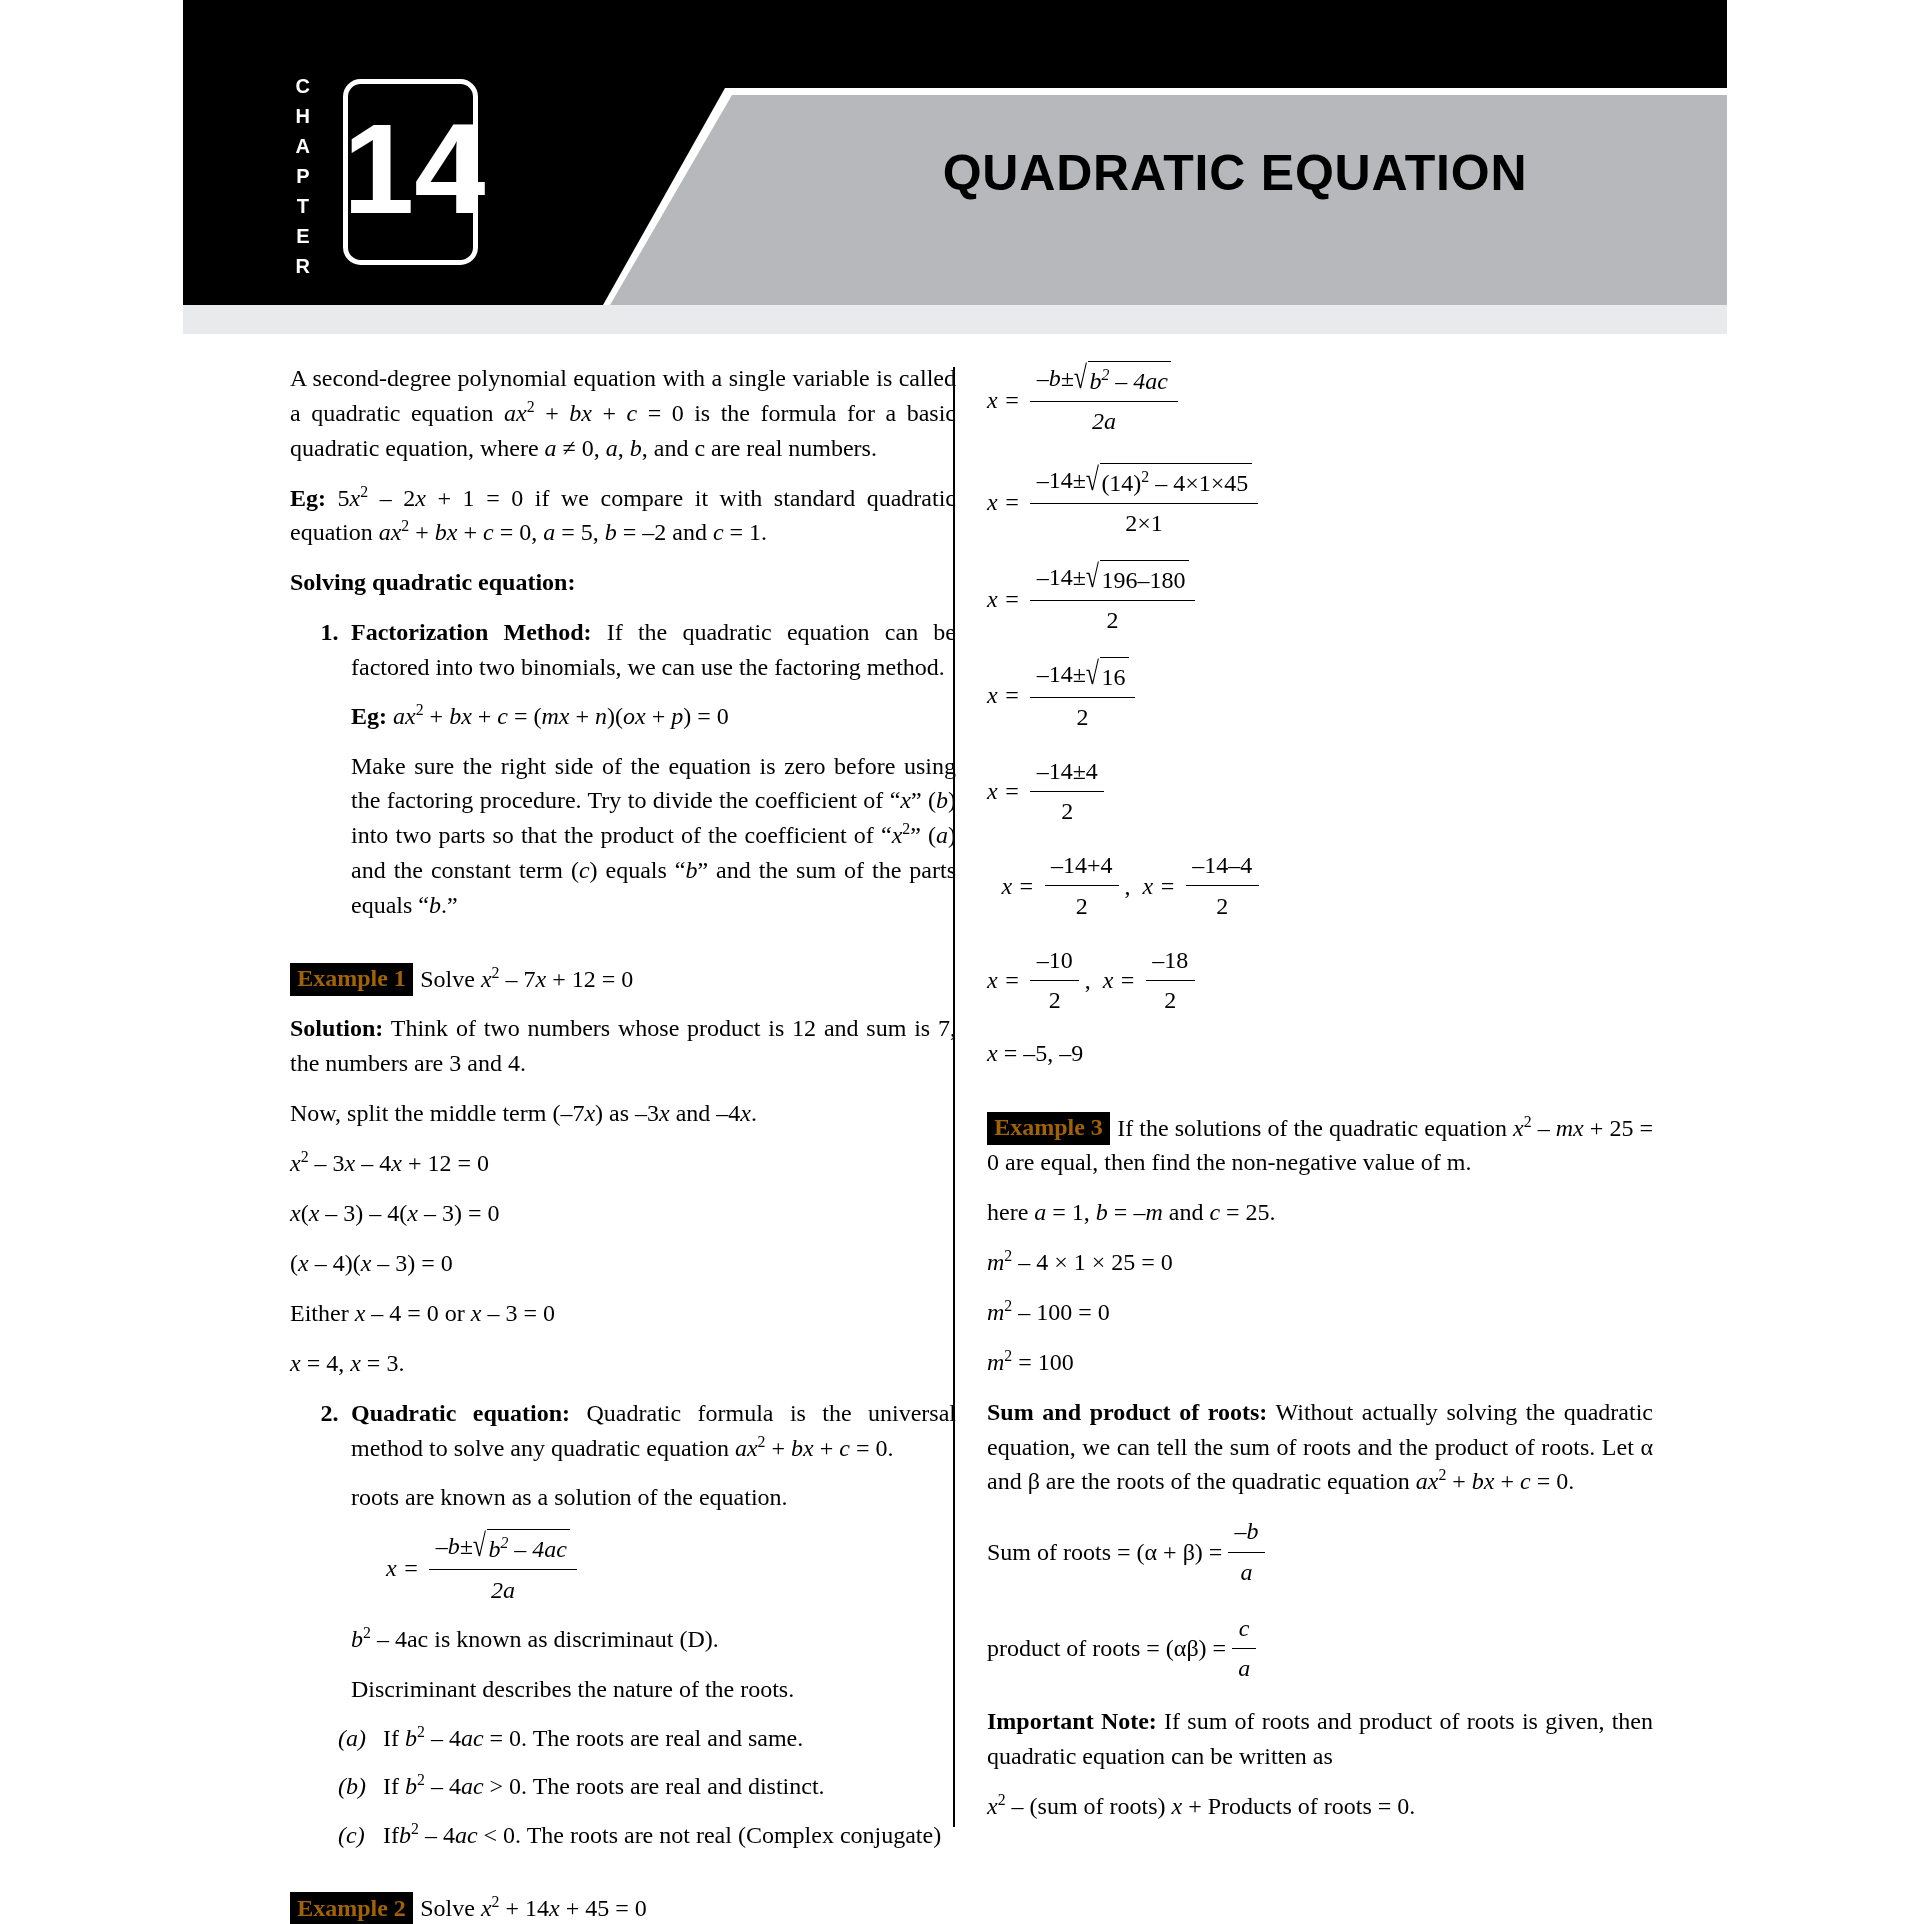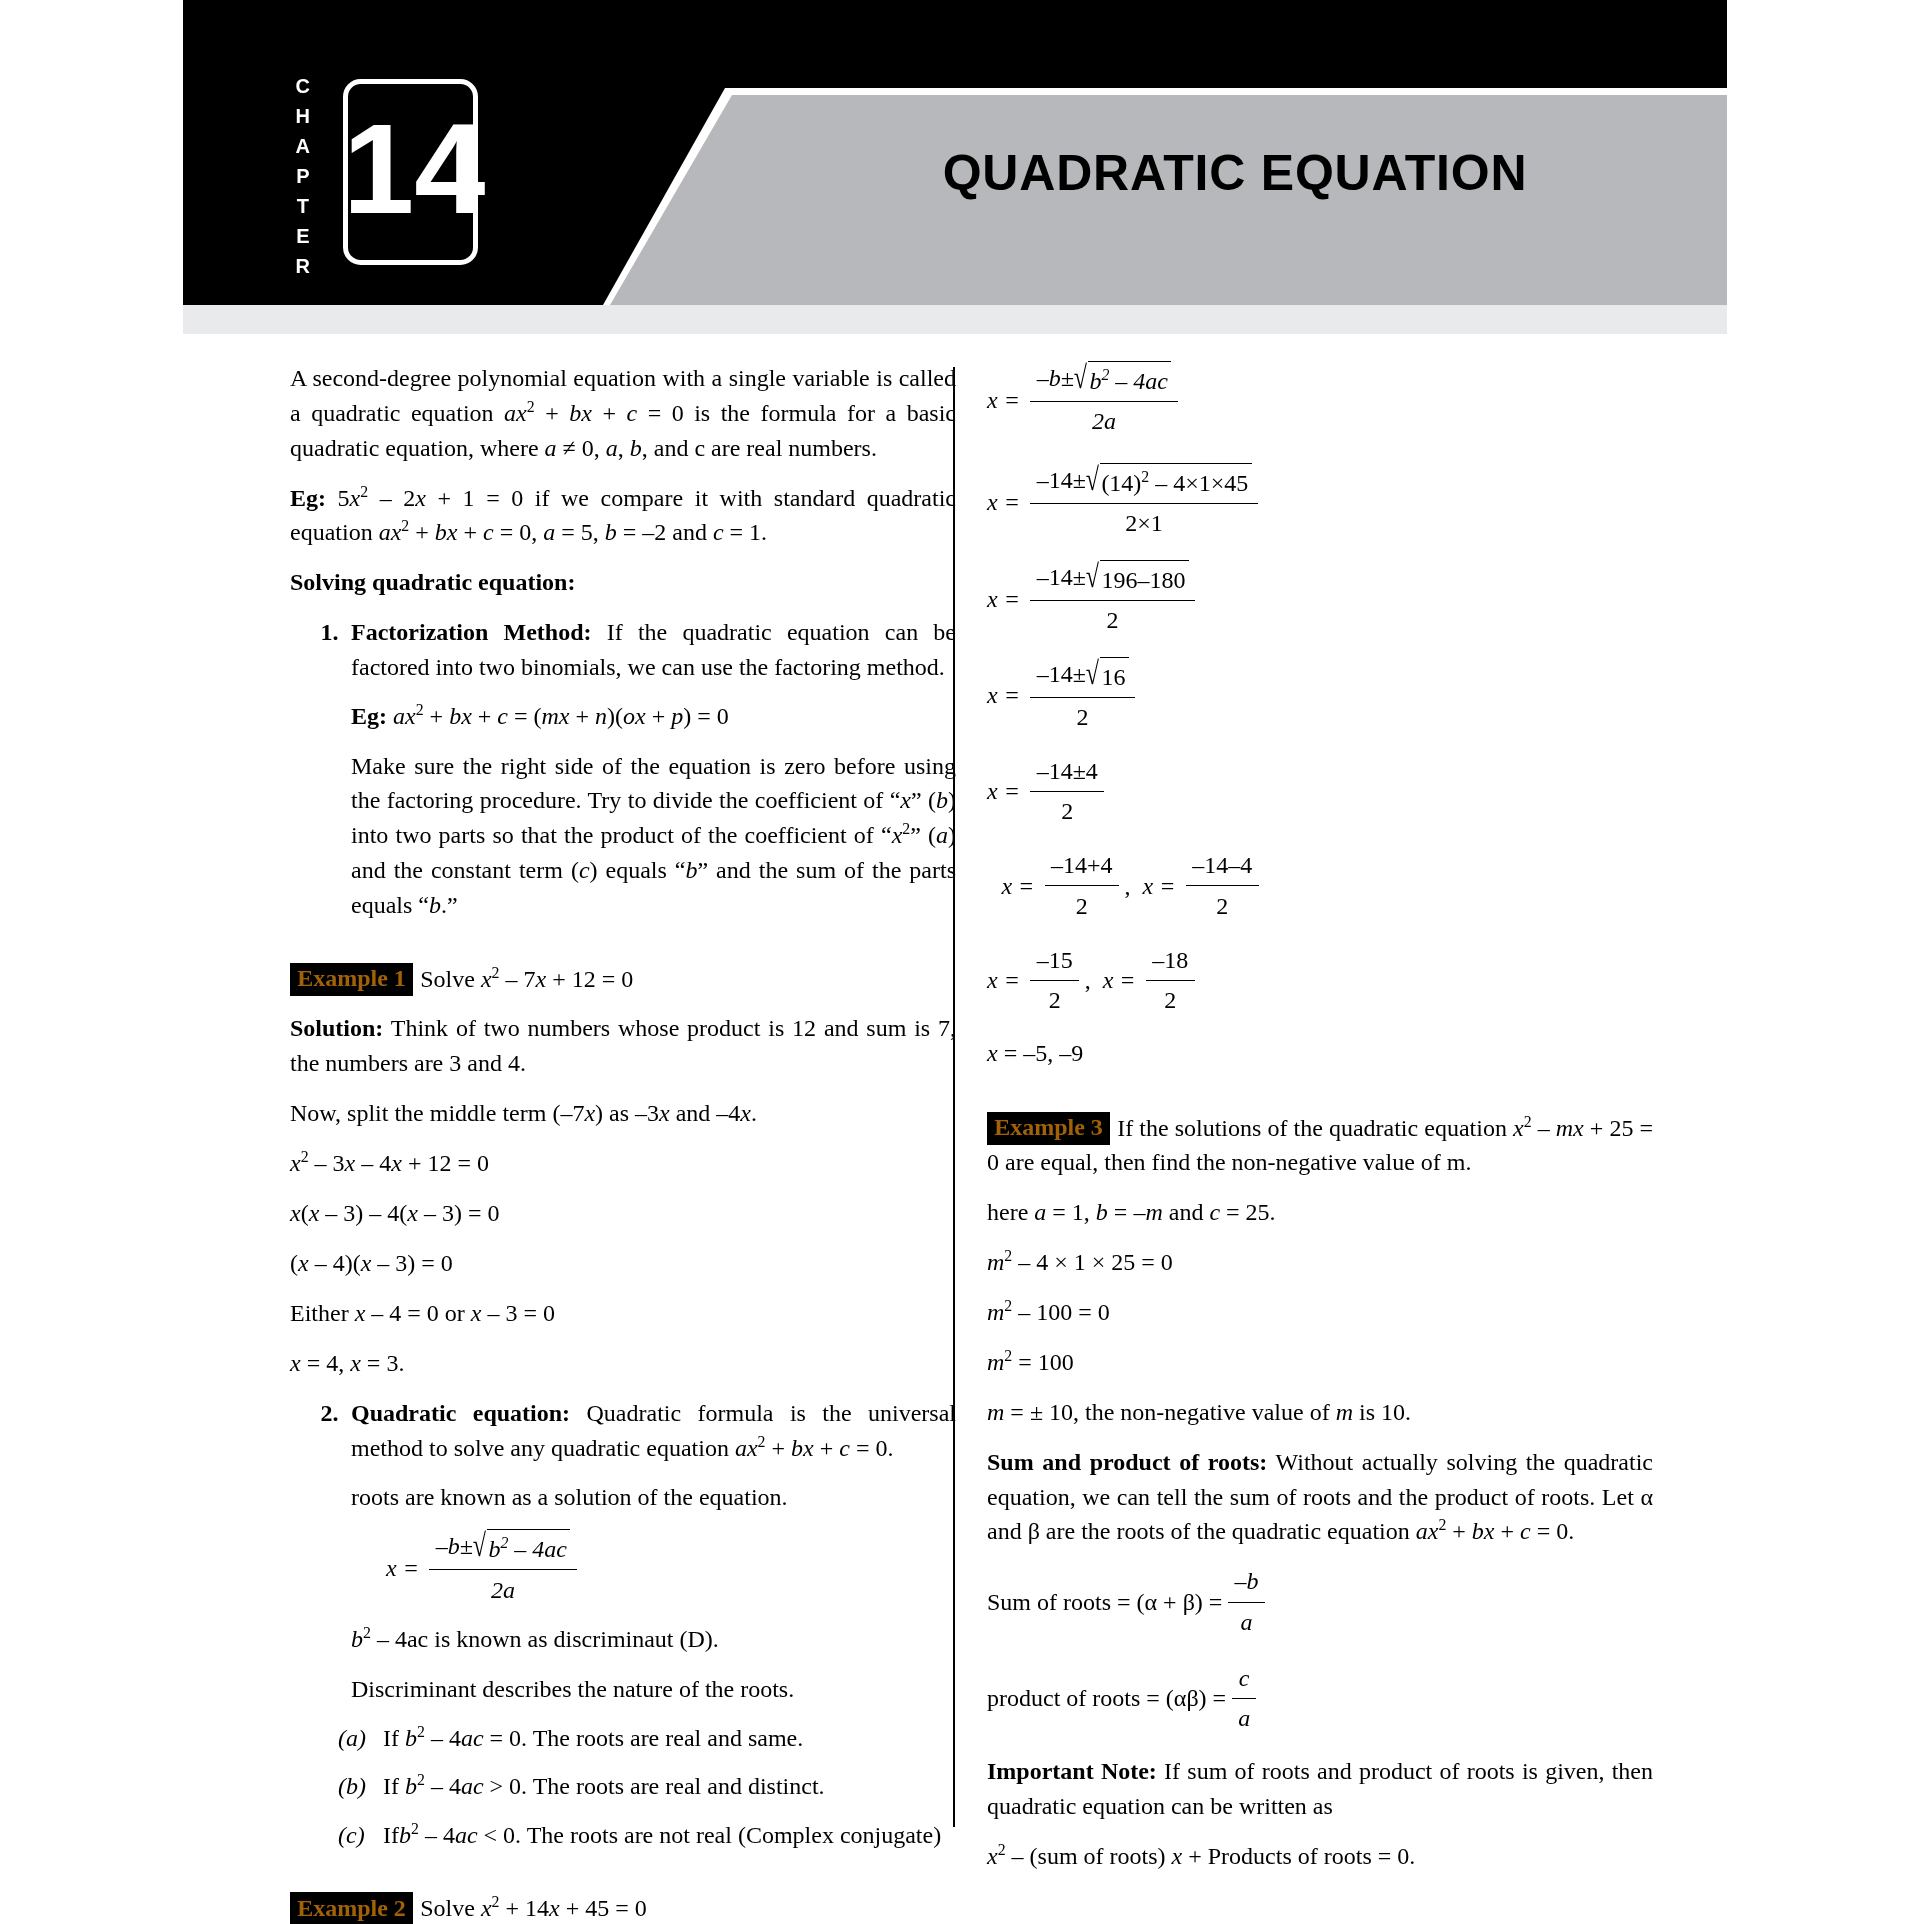--- a/index.html
+++ b/index.html
@@ -399,42 +399,41 @@
           <span class="num upr">–14–4</span>
           <span class="den upr">2</span>
         </span>
       </span>
     </div>
 
     <div class="eqline" style="margin-bottom:17.6px;">
       <span class="mathrow">
         <span class="xeq">x&nbsp;=</span>
         <span class="frac">
-          <span class="num upr">–15</span>
+          <span class="num upr">–10</span>
           <span class="den upr">2</span>
         </span>
         <span>,&nbsp;&nbsp;</span>
         <span class="xeq">x&nbsp;=</span>
         <span class="frac">
           <span class="num upr">–18</span>
           <span class="den upr">2</span>
         </span>
       </span>
     </div>
 
     <p><span class="i">x</span> = –5, –9</p>
 
     <p class="just"><span class="ex-tag">Example 3</span>If the solutions of the quadratic equation <span class="i">x</span><sup>2</sup> – <span class="i">mx</span> + 25 = 0 are equal, then find the non-negative value of m.</p>
 
 
     <p>here <span class="i">a</span> = 1, <span class="i">b</span> = –<span class="i">m</span> and <span class="i">c</span> = 25.</p>
     <p><span class="i">m</span><sup>2</sup> – 4 × 1 × 25 = 0</p>
     <p><span class="i">m</span><sup>2</sup> – 100 = 0</p>
     <p><span class="i">m</span><sup>2</sup> = 100</p>
-    <p><span class="i">m</span> = ± 10, the non-negative value of <span class="i">m</span> is 10.</p>
 
     <p class="just"><span class="b">Sum and product of roots:</span>
       Without actually solving the quadratic equation, we can tell the sum of roots and the product of roots. Let
       α and β are the roots of the quadratic equation <span class="i">ax</span><sup>2</sup> + <span class="i">bx</span> + <span class="i">c</span> = 0.</p>
 
     <div class="eqline" style="margin-bottom:21px;">
       <span class="mathrow">
         <span>Sum of roots = (α + β) =</span>
         <span class="frac">
           <span class="num">–b</span>

